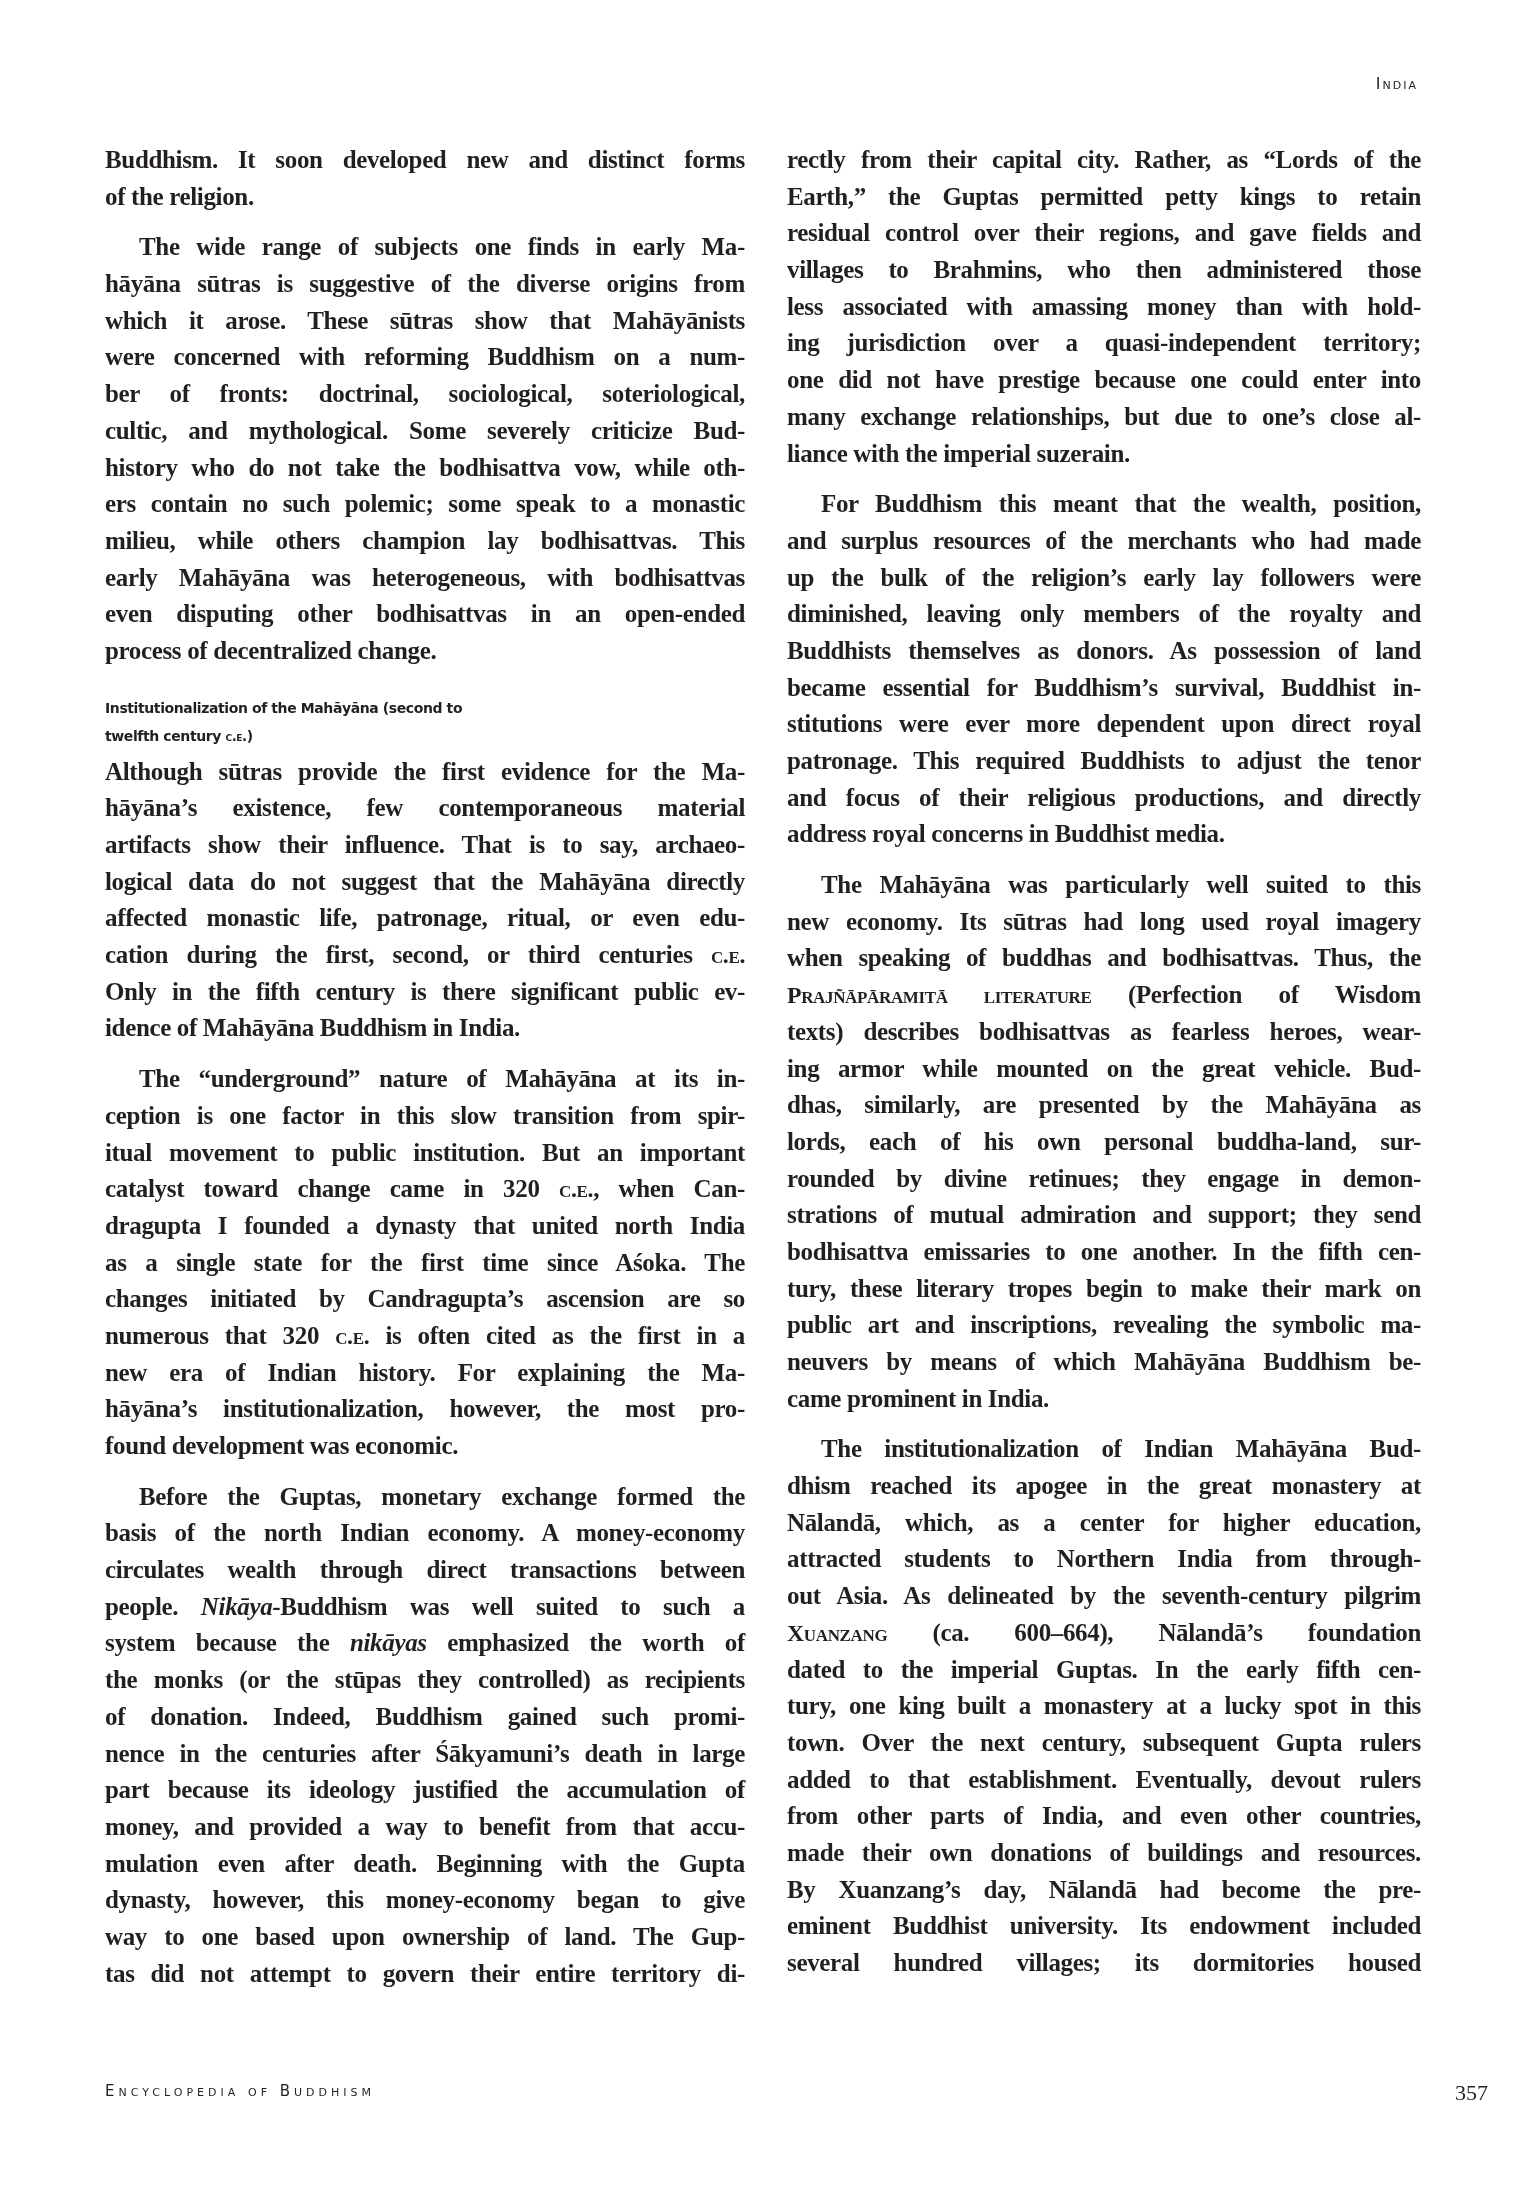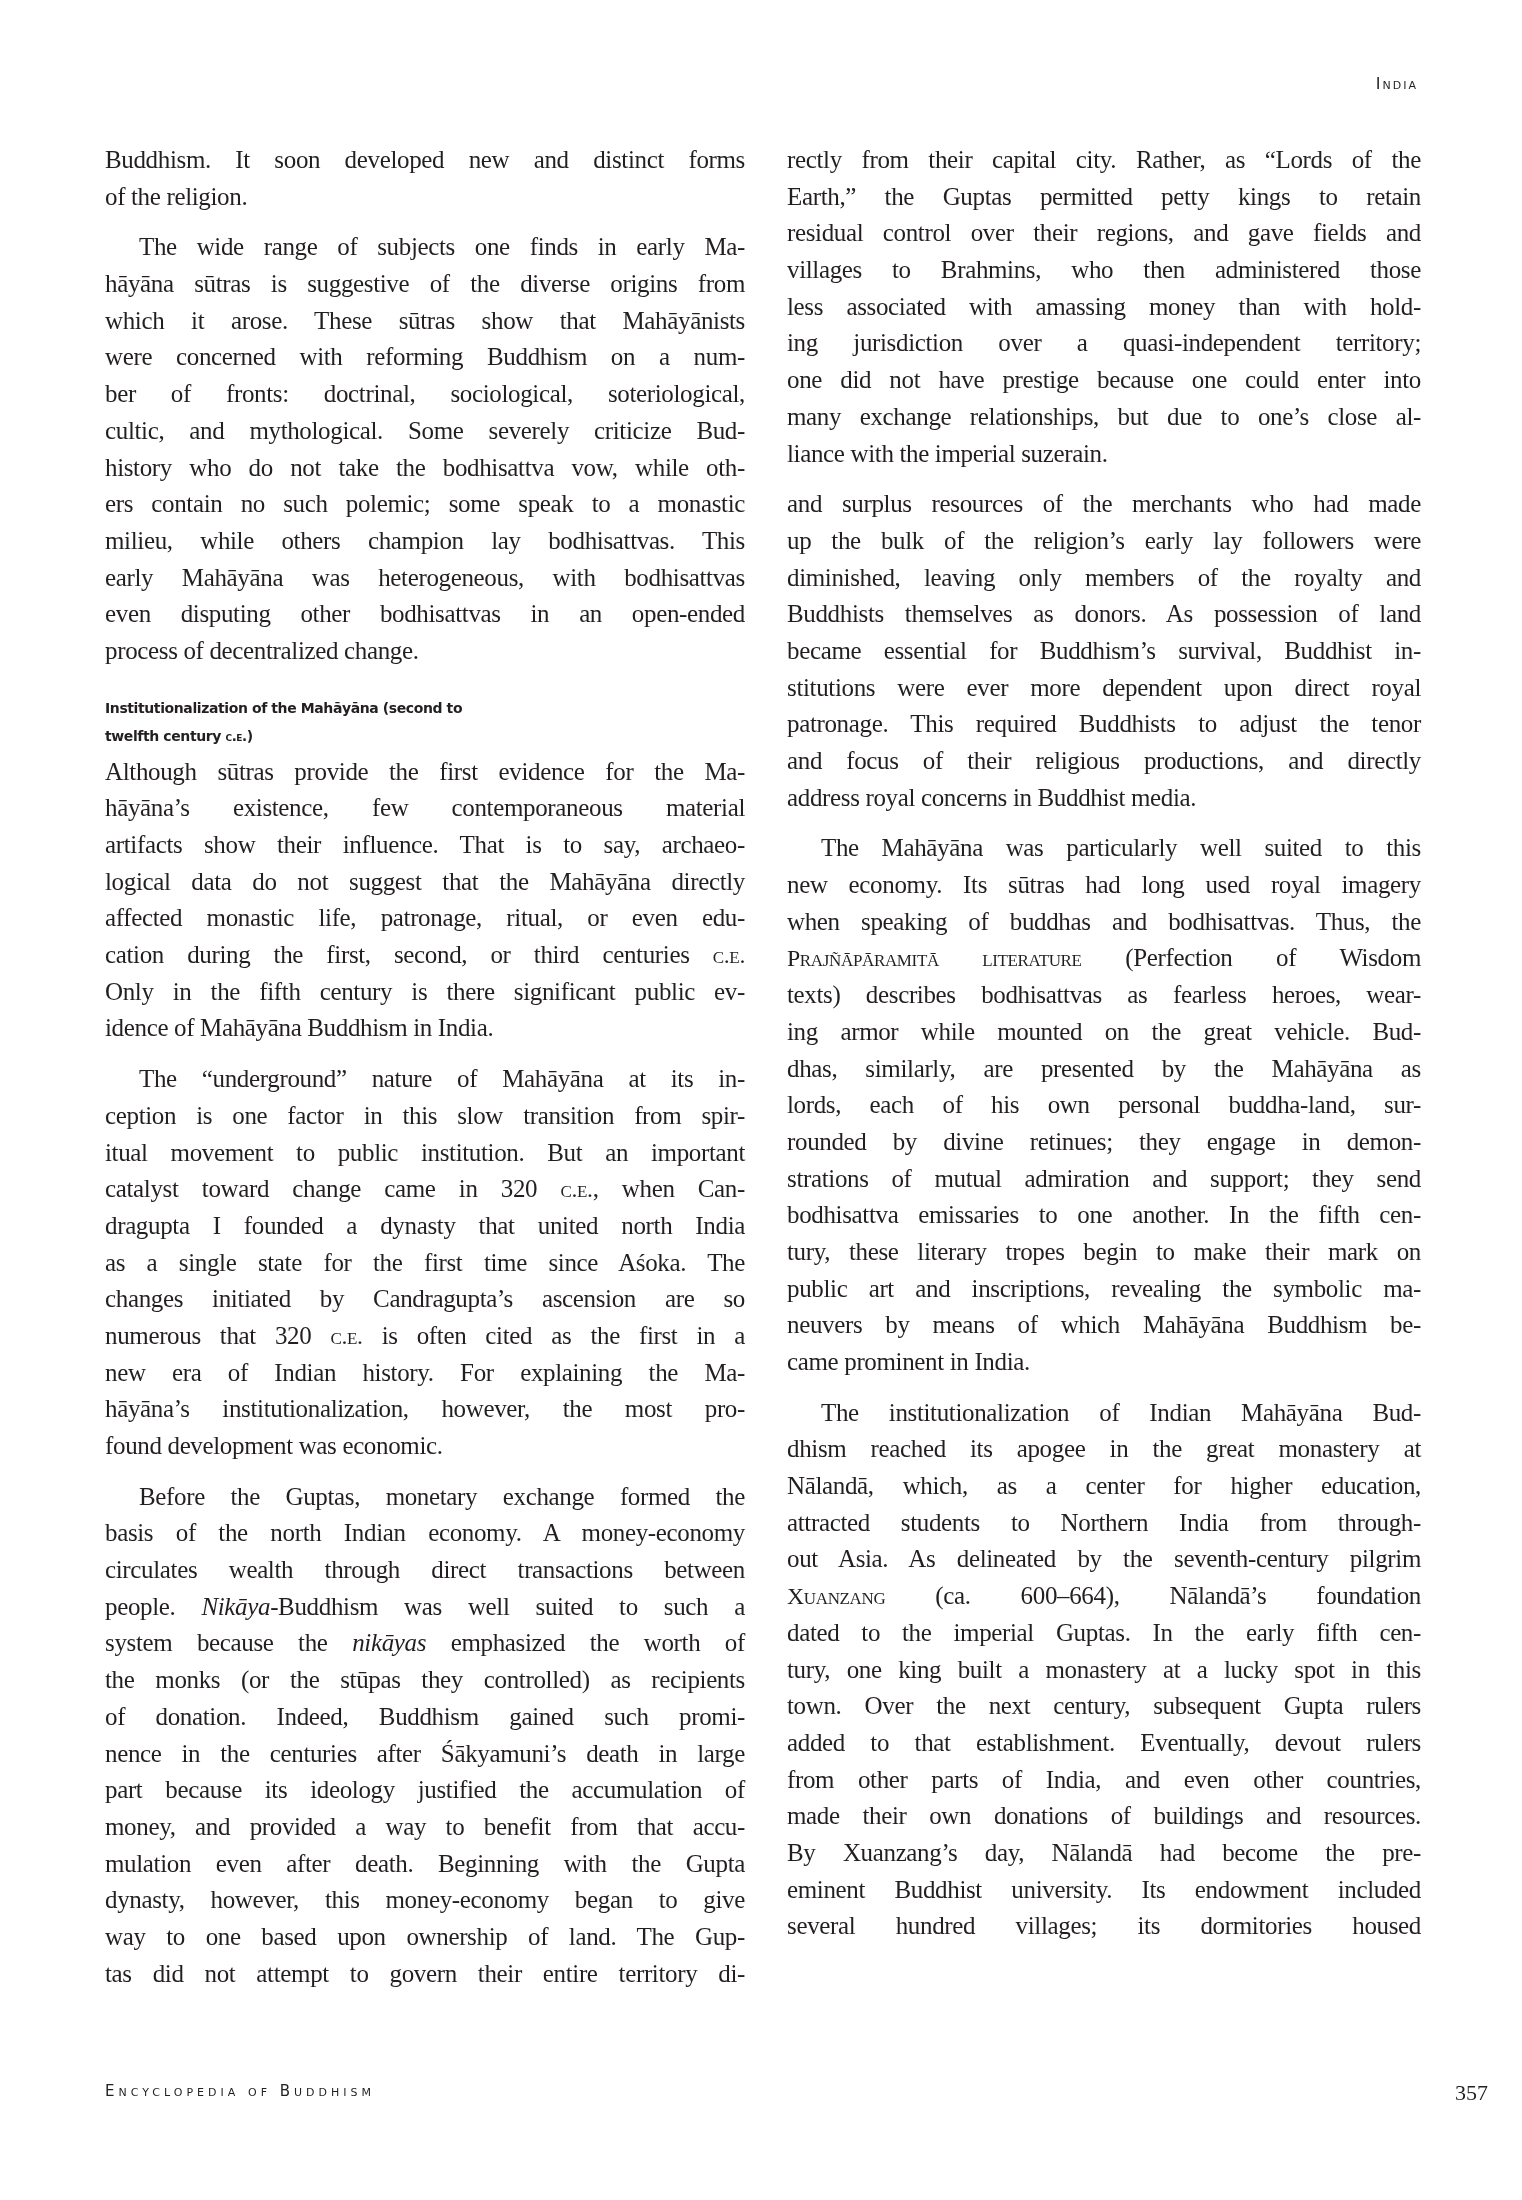--- a/index.html
+++ b/index.html
@@ -5,21 +5,21 @@
   html, body { margin:0; padding:0; background:#ffffff; }
   body { width:1522px; height:2200px; position:relative; overflow:hidden; color:#231f20; }
   .running-head {
     position:absolute; top:74px; right:104px;
     font-family:"DejaVu Sans", sans-serif; font-size:16px; letter-spacing:2px;
     font-variant:small-caps; color:#231f20;
   }
   .col { position:absolute; top:142px; width:640px; }
   .col.left { left:105px; }
   .col.right { left:787px; width:634px; }
-  .para { margin:0 0 14px 0; }
+  .para { margin:0 0 14px 0;font-weight:bold; }
   .line {
     display:block; height:36.7px; line-height:36.7px;
     font-family:"Liberation Serif", serif; font-size:25px;
     text-align:justify; text-align-last:justify; white-space:nowrap;
     letter-spacing:-0.35px; word-spacing:0px;
     overflow:visible;
   }
   .line.last { text-align-last:left; }
   .line.indent { padding-left:34px; }
   .heading { margin:24px 0 0 0; }
@@ -122,20 +122,21 @@
     <span class="line">residual control over their regions, and gave fields and</span>
     <span class="line">villages to Brahmins, who then administered those</span>
     <span class="line">less associated with amassing money than with hold-</span>
     <span class="line">ing jurisdiction over a quasi-independent territory;</span>
     <span class="line">one did not have prestige because one could enter into</span>
     <span class="line">many exchange relationships, but due to one’s close al-</span>
     <span class="line last">liance with the imperial suzerain.</span>
   </div>
 
   <div class="para">
+    <span class="line indent">For Buddhism this meant that the wealth, position,</span>
     <span class="line">and surplus resources of the merchants who had made</span>
     <span class="line">up the bulk of the religion’s early lay followers were</span>
     <span class="line">diminished, leaving only members of the royalty and</span>
     <span class="line">Buddhists themselves as donors. As possession of land</span>
     <span class="line">became essential for Buddhism’s survival, Buddhist in-</span>
     <span class="line">stitutions were ever more dependent upon direct royal</span>
     <span class="line">patronage. This required Buddhists to adjust the tenor</span>
     <span class="line">and focus of their religious productions, and directly</span>
     <span class="line last">address royal concerns in Buddhist media.</span>
   </div>

